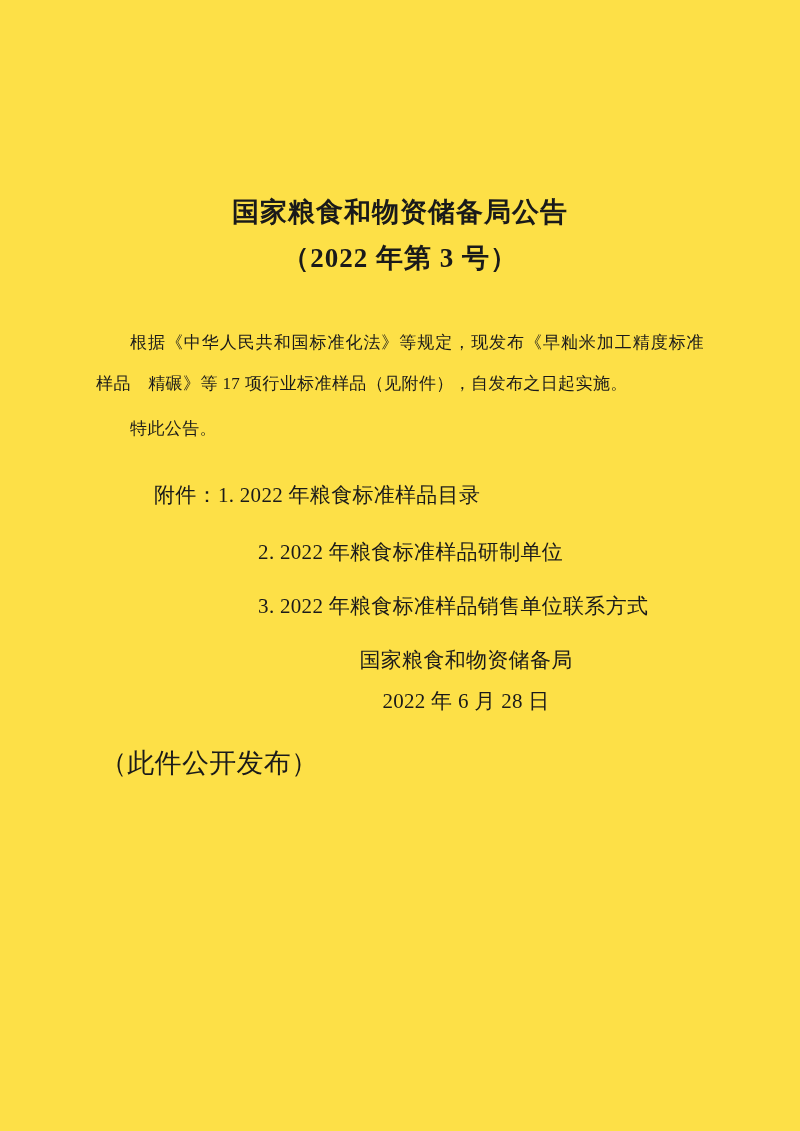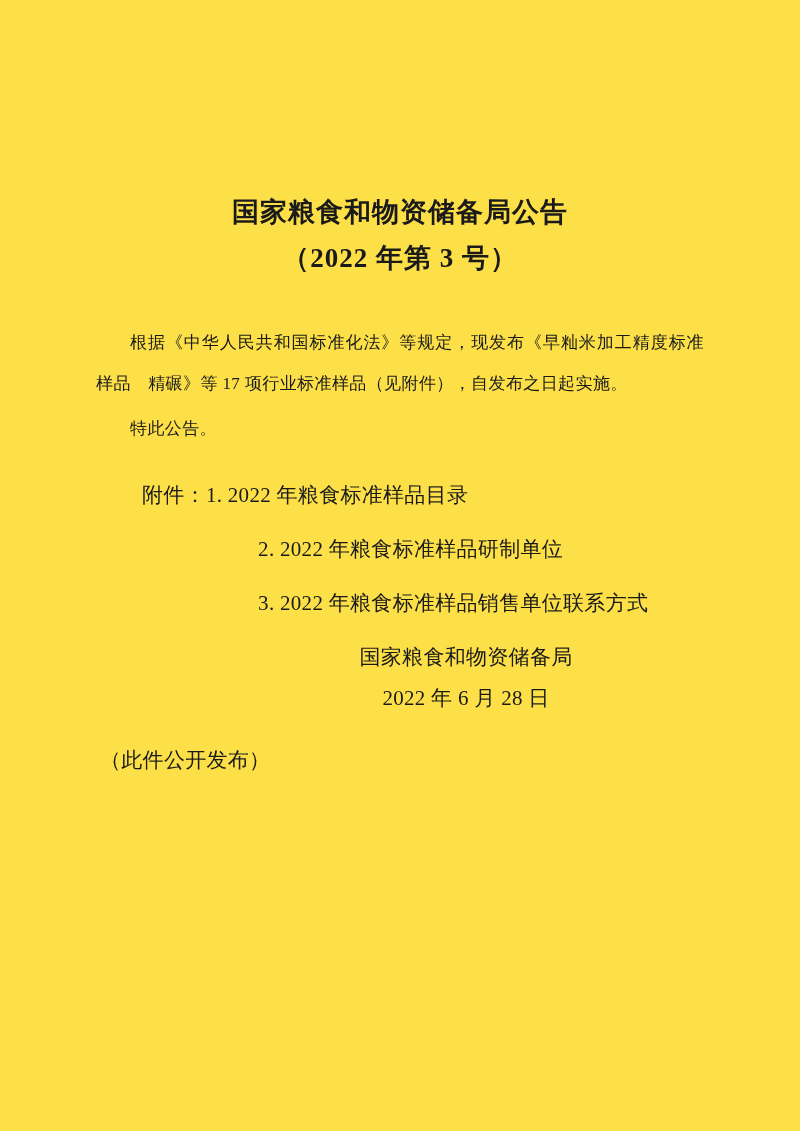--- a/index.html
+++ b/index.html
@@ -56,21 +56,21 @@
   .para + .para {
     margin-top: 4px;
   }
   .attach-block {
     margin-top: 26px;
     font-size: 21px;
     line-height: 41px;
     letter-spacing: 0.3px;
   }
   .attach-first {
-    margin: 4px;
+    margin: 16px;
     text-indent: 2em;
   }
   .attach-item {
     margin: 13px;
     padding-left: calc(2em + 5.1em);
     text-indent: 0;
   }
   .signature-block {
     font-size: 21px;
     line-height: 41px;
@@ -79,21 +79,21 @@
     padding-left: 132px;
   }
   .sign-org {
     margin: 0;
   }
   .sign-date {
     margin: 0;
   }
   .publish-note {
     margin-top: 24px;
-    font-size: 21px;
+    font-size: 27px;
     line-height: 34px;
     letter-spacing: 0.3px;
     padding-left: 4px;
   }
 </style>
 </head>
 <body>
 
 <div class="page">
 

